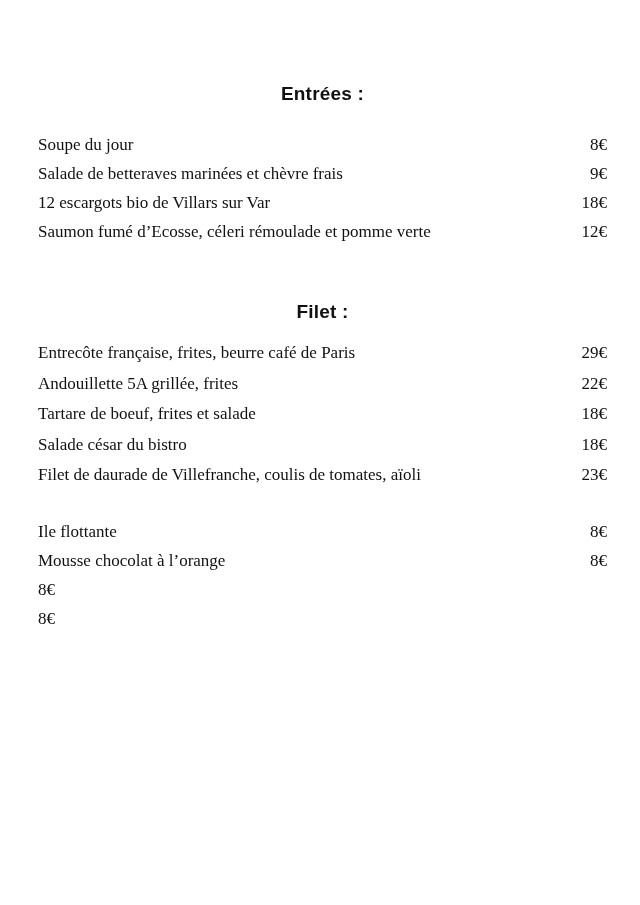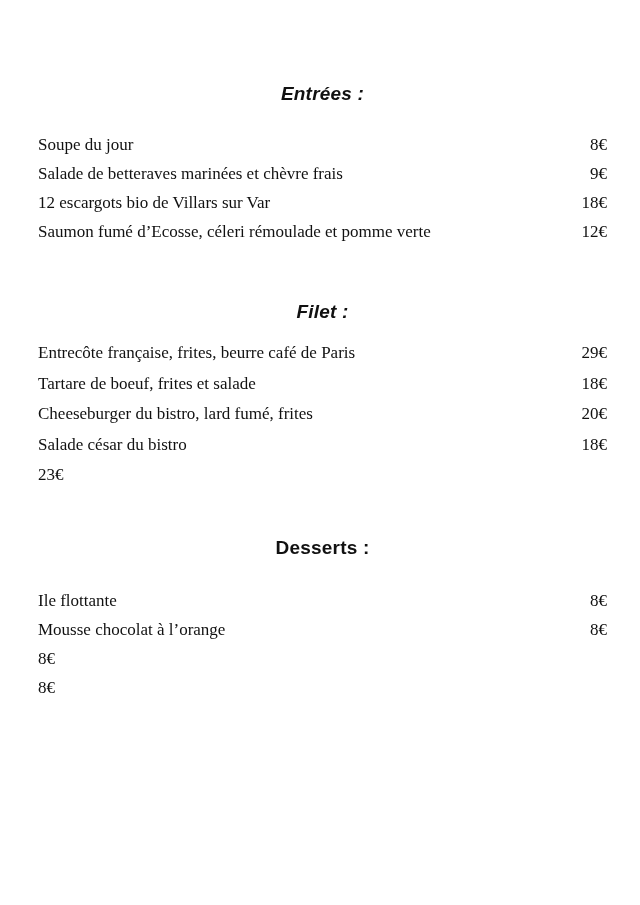--- a/index.html
+++ b/index.html
@@ -22,21 +22,21 @@
   .section-title {
     margin: 0;
     font-family: "Liberation Sans", sans-serif;
     font-weight: bold;
     font-size: 19px;
     line-height: 24px;
     text-align: center;
     color: #111111;
     letter-spacing: 0.2px;
   }
-  .section-title.italic { font-style: italic; }
+  .section-title.italic { }
   
   .menu-section.sec-0 .section-title { margin-top: 82px; }
   .menu-section.sec-1 .section-title { margin-top: 54px; }
   .menu-section.sec-2 .section-title { margin-top: 45px; }
 
   .menu-items {
     list-style: none;
     margin: 0;
     padding: 0;
     font-family: Liberation Serif, serif;
@@ -96,44 +96,44 @@
   </section>
 
   <section class="menu-section sec-1">
     <h2 class="section-title italic">Filet :</h2>
     <ul class="menu-items">
   <li class="menu-item">
     <span class="item-name">Entrecôte française, frites, beurre café de Paris</span>
     <span class="item-price">29€</span>
   </li>
 
+  <li class="menu-item">
+    <span class="item-name">Andouillette 5A grillée, frites</span>
+    <span class="item-price">22€</span>
+  </li>
 
   <li class="menu-item">
     <span class="item-name">Tartare de boeuf, frites et salade</span>
     <span class="item-price">18€</span>
   </li>
 
-  <li class="menu-item">
-    <span class="item-name">Cheeseburger du bistro, lard fumé, frites</span>
-    <span class="item-price">20€</span>
-  </li>
 
   <li class="menu-item">
     <span class="item-name">Salade césar du bistro</span>
     <span class="item-price">18€</span>
   </li>
 
   <li class="menu-item">
+    <span class="item-name">Filet de daurade de Villefranche, coulis de tomates, aïoli</span>
     <span class="item-price">23€</span>
   </li>
 </ul>
   </section>
 
   <section class="menu-section sec-2">
-    <h2 class="section-title">Desserts :</h2>
     <ul class="menu-items">
   <li class="menu-item">
     <span class="item-name">Ile flottante</span>
     <span class="item-price">8€</span>
   </li>
 
   <li class="menu-item">
     <span class="item-name">Mousse chocolat à l’orange</span>
     <span class="item-price">8€</span>
   </li>

